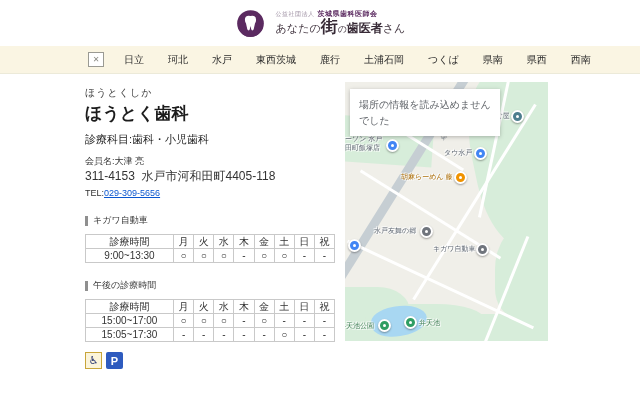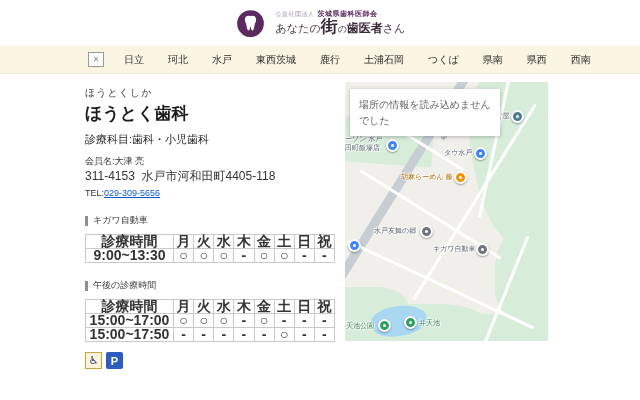--- a/index.html
+++ b/index.html
@@ -31,22 +31,22 @@
   .clinic-name{font-size:17px;font-weight:600;color:#1c1c1c;margin-top:2px;}
   .departments{font-size:11px;color:#222;margin-top:7px;}
   .member{font-size:9px;color:#333;margin-top:8px;}
   .address{font-size:12px;color:#333;margin-top:0;white-space:pre;}
   .tel-line{font-size:9px;color:#333;margin-top:3px;}
   .tel-link{color:#0b57d0;margin-top:46px;}
   .section-title{display:flex;align-items:center;font-size:9px;color:#3a3a3a;margin-top:16px;}
   .section-bar{width:3px;height:10px;background:#8f8f8f;margin-right:5px;}
   table.sched{border-collapse:collapse;margin-top:7px;width:250px;table-layout:fixed;}
   table.sched th,table.sched td{
-    border:1px solid #c9c9c9;font-weight:bold;text-align:center;
-    font-size:14px;color:#333;height:13px;padding:0;line-height:13px;}
+    border:1px solid #c9c9c9;font-weight:normal;text-align:center;
+    font-size:10px;color:#333;height:13px;padding:0;line-height:13px;}
   table.sched col.time{width:88px;}
   .fac-icons{display:flex;gap:4px;margin-top:10px;}
   .icon-wheelchair{width:17px;height:17px;border:1.5px solid #c8a53a;background:#fbf4da;
     box-sizing:border-box;display:flex;align-items:center;justify-content:center;
     font-size:11px;color:#2c3a76;}
   .icon-parking{width:17px;height:17px;background:#2e5bbf;border-radius:2px;
     display:flex;align-items:center;justify-content:center;
     color:#fff;font-weight:bold;font-size:11px;}
   
   .map{position:absolute;left:345px;top:82px;width:203px;height:259px;
@@ -193,21 +193,21 @@
       <td>○</td>
       <td>○</td>
       <td>○</td>
       <td>-</td>
       <td>○</td>
       <td>-</td>
       <td>-</td>
       <td>-</td>
     </tr>
     <tr>
-      <td>15:00~17:50</td>
+      <td>15:05~17:30</td>
       <td>-</td>
       <td>-</td>
       <td>-</td>
       <td>-</td>
       <td>-</td>
       <td>○</td>
       <td>-</td>
       <td>-</td>
     </tr>
   </tbody>

